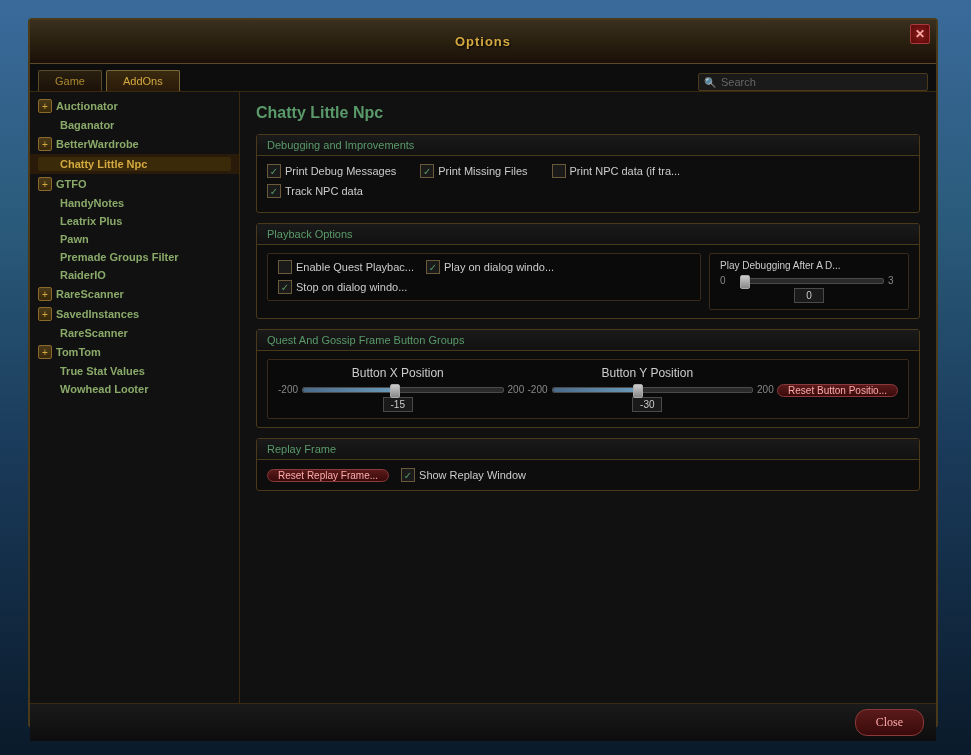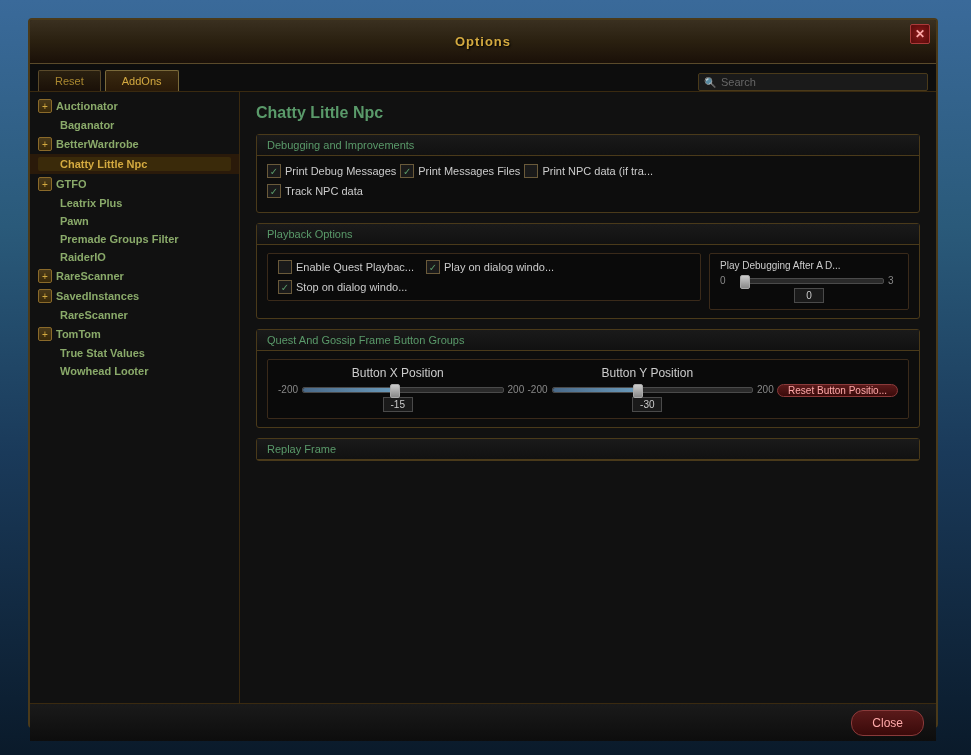--- a/index.html
+++ b/index.html
@@ -221,21 +221,21 @@
     }
 
     .section-body {
       padding: 8px 10px;
     }
 
     
     .checkbox-row {
       display: flex;
       align-items: center;
-      gap: 4px;
+      gap: 24px;
       margin-bottom: 6px;
       flex-wrap: wrap;
     }
 
     .checkbox-item {
       display: flex;
       align-items: center;
       gap: 4px;
       cursor: pointer;
     }
@@ -357,20 +357,21 @@
     }
 
     .close-main-btn {
       background: linear-gradient(180deg, #5a1a1a 0%, #3a0a0a 100%);
       border: 1px solid #8a3a3a;
       color: #ffaaaa;
       font-size: 12px;
       padding: 5px 20px;
       cursor: pointer;
       border-radius: 12px;
+      font-family: Liberation Serif, serif;
     }
 
     
     .tab-divider {
       height: 1px;
       background: #3a2a10;
     }
 
     .voiceover-slider-title {
       color: #cccccc;
@@ -384,21 +385,21 @@
 <div class="game-bg"></div>
 
 <div class="options-window">
 
   <div class="title-bar">
     <span class="title-text">Options</span>
     <div class="close-btn">✕</div>
   </div>
 
   <div class="tab-area">
-    <div class="tab">Reset</div>
+    <div class="tab">Game</div>
     <div class="tab active">AddOns</div>
     <div class="search-bar">
       <span class="search-icon">🔍</span>
       <input class="search-input" type="text" placeholder="Search" style="">
     </div>
   </div>
   <div class="tab-divider"></div>
 
   <div class="content-area">
 
@@ -418,20 +419,23 @@
       </div>
       <div class="sidebar-item active">
         <span class="addon-name selected" style="padding-left:22px;">Chatty Little Npc</span>
       </div>
 
       <div class="sidebar-item">
         <div class="plus-icon">+</div>
         <span class="addon-name">GTFO</span>
       </div>
       <div class="sidebar-item">
+        <span class="addon-name child" style="padding-left:22px;">HandyNotes</span>
+      </div>
+      <div class="sidebar-item">
         <span class="addon-name child" style="padding-left:22px;">Leatrix Plus</span>
       </div>
       <div class="sidebar-item">
         <span class="addon-name child" style="padding-left:22px;">Pawn</span>
       </div>
       <div class="sidebar-item">
         <span class="addon-name child" style="padding-left:22px;">Premade Groups Filter</span>
       </div>
       <div class="sidebar-item">
         <span class="addon-name child" style="padding-left:22px;">RaiderIO</span>
@@ -468,21 +472,21 @@
       <div class="section">
         <div class="section-header">Debugging and Improvements</div>
         <div class="section-body">
           <div class="checkbox-row">
             <div class="checkbox-item">
               <div class="checkbox checked"></div>
               <span class="checkbox-label">Print Debug Messages</span>
             </div>
             <div class="checkbox-item">
               <div class="checkbox checked"></div>
-              <span class="checkbox-label">Print Messages Files</span>
+              <span class="checkbox-label">Print Missing Files</span>
             </div>
             <div class="checkbox-item">
               <div class="checkbox"></div>
               <span class="checkbox-label">Print NPC data (if tra...</span>
             </div>
           </div>
           <div class="checkbox-row">
             <div class="checkbox-item">
               <div class="checkbox checked"></div>
               <span class="checkbox-label">Track NPC data</span>
@@ -577,20 +581,29 @@
               <div>
                 <button class="reset-btn">Reset Button Positio...</button>
               </div>
             </div>
           </div>
         </div>
       </div>
 
       <div class="section">
         <div class="section-header">Replay Frame</div>
+        <div class="section-body">
+          <div style="display:flex; align-items:center; gap:12px;">
+            <button class="reset-btn">Reset Replay Frame...</button>
+            <div class="checkbox-item">
+              <div class="checkbox checked"></div>
+              <span class="checkbox-label">Show Replay Window</span>
+            </div>
+          </div>
+        </div>
       </div>
 
     </div>
   </div>
 
   <div class="bottom-bar">
     <button class="close-main-btn">Close</button>
   </div>
 </div>
 

